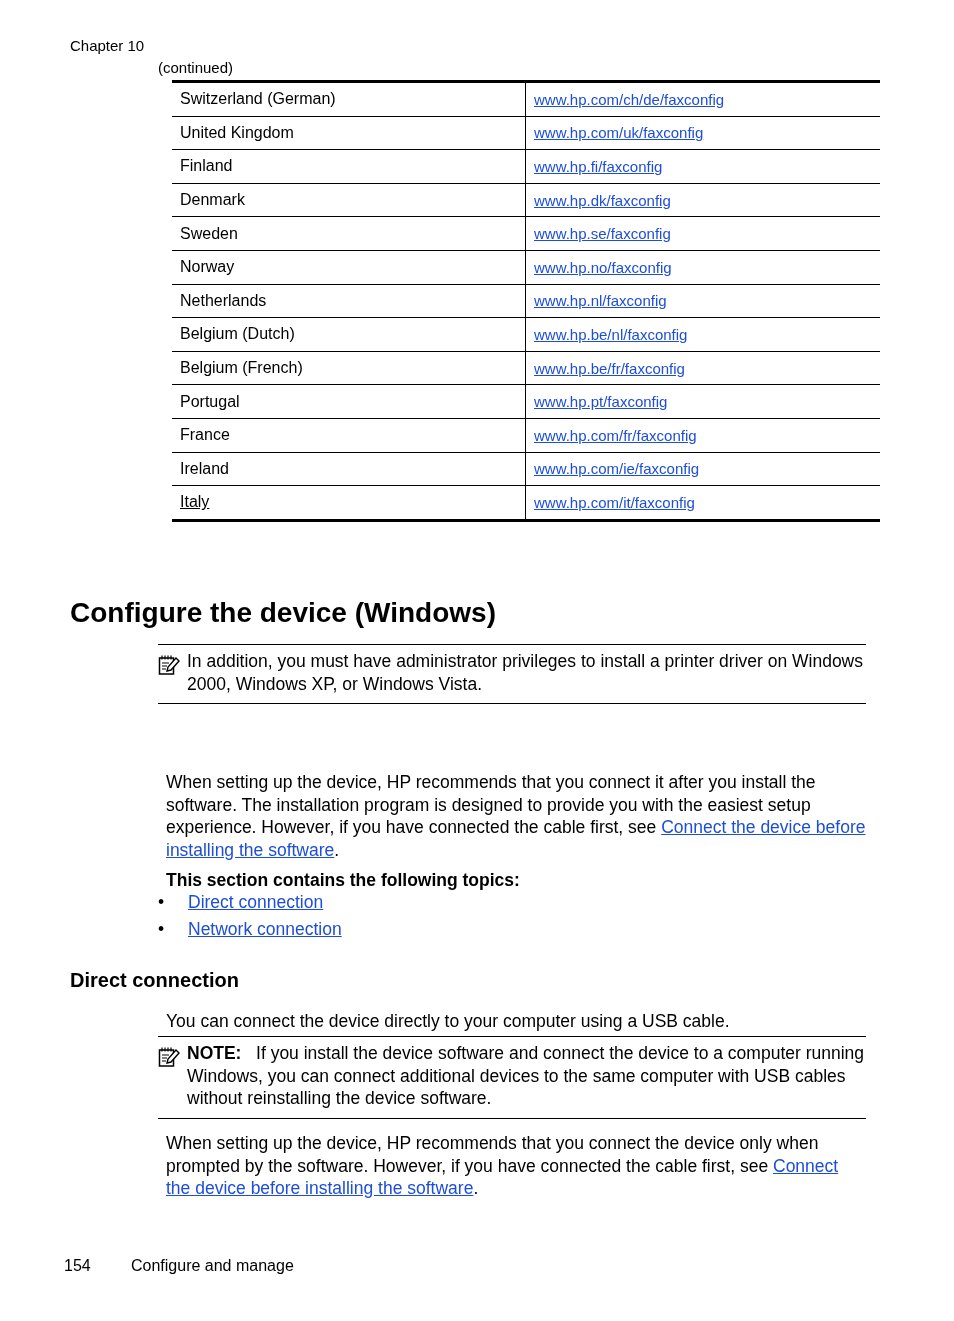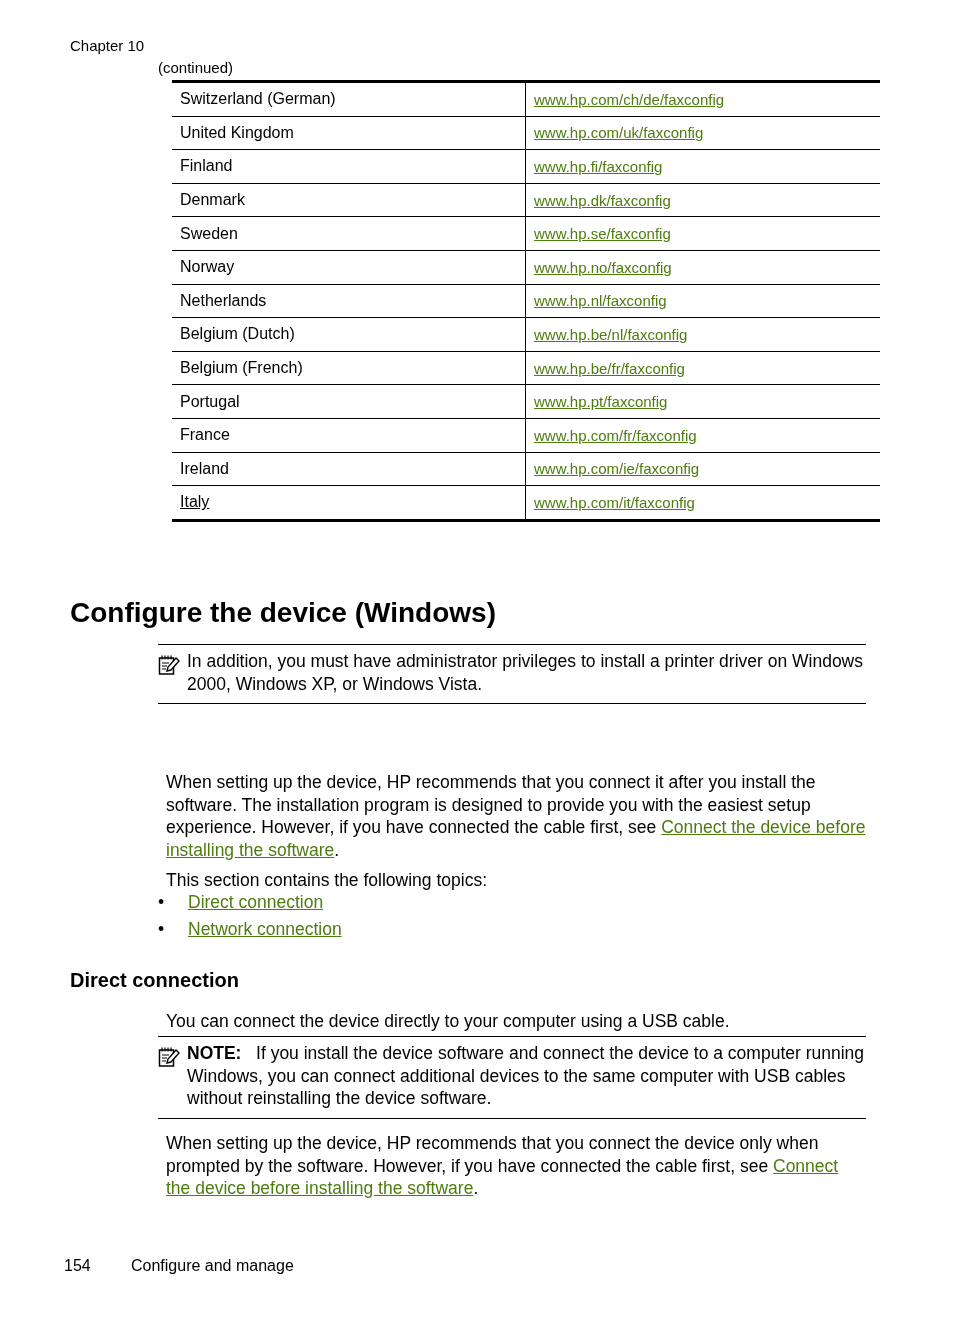--- a/index.html
+++ b/index.html
@@ -15,21 +15,21 @@
     border-collapse: collapse; font-size: 16px;
     border-top: 3px solid #000; border-bottom: 3px solid #000;
   }
   table.fax td {
     height: 32.6px; padding: 0 8px; border-bottom: 1px solid #000;
     vertical-align: middle;
   }
   table.fax tr:last-child td { border-bottom: none; text-decoration: underline; }
   table.fax td.c1 { width: 337px; border-right: 1px solid #000; }
   table.fax td.c2 { font-size: 15px; }
-  a.link { color: #4d7c0f; text-decoration: underline; cursor: pointer; }
+  a.link { color: #1d4ed8; text-decoration: underline; cursor: pointer; }
   h1.title {
     position: absolute; left: 70px; top: 597px; margin: 0;
     font-size: 28px; font-weight: bold;
   }
   h2.sub {
     position: absolute; left: 70px; top: 969px; margin: 0;
     font-size: 20px; font-weight: bold;
   }
   .note {
     position: absolute; left: 158px; width: 708px;
@@ -124,21 +124,21 @@
       <path d="M9 17l1-4 8-9 3 3-8 9z" fill="#fff" stroke="#000" stroke-width="1.4"></path>
     </svg>
   </span>
   <div class="body">
     <p>In addition, you must have administrator privileges to install a printer driver on Windows 2000, Windows XP, or Windows Vista.</p>
   </div>
 </div>
 
 <p class="para" style="top:763px;"><span>When setting up the device, HP recommends that you connect it after you install the software. The installation program is designed to provide you with the easiest setup experience. However, if you have connected the cable first, see </span><a class="link">Connect the device before installing the software</a><span>.</span></p>
 
-<p class="para" style="top:861px;">This section contains the following topics:</p>
+<p class="para" style="top:861px;font-weight:bold;">This section contains the following topics:</p>
 
 <ul class="topics">
   <li><span class="bullet">•</span><a class="link">Direct connection</a></li>
   <li><span class="bullet">•</span><a class="link">Network connection</a></li>
 </ul>
 
 <h2 class="sub">Direct connection</h2>
 
 <p class="para" style="top:1002px;">You can connect the device directly to your computer using a USB cable.</p>
 

